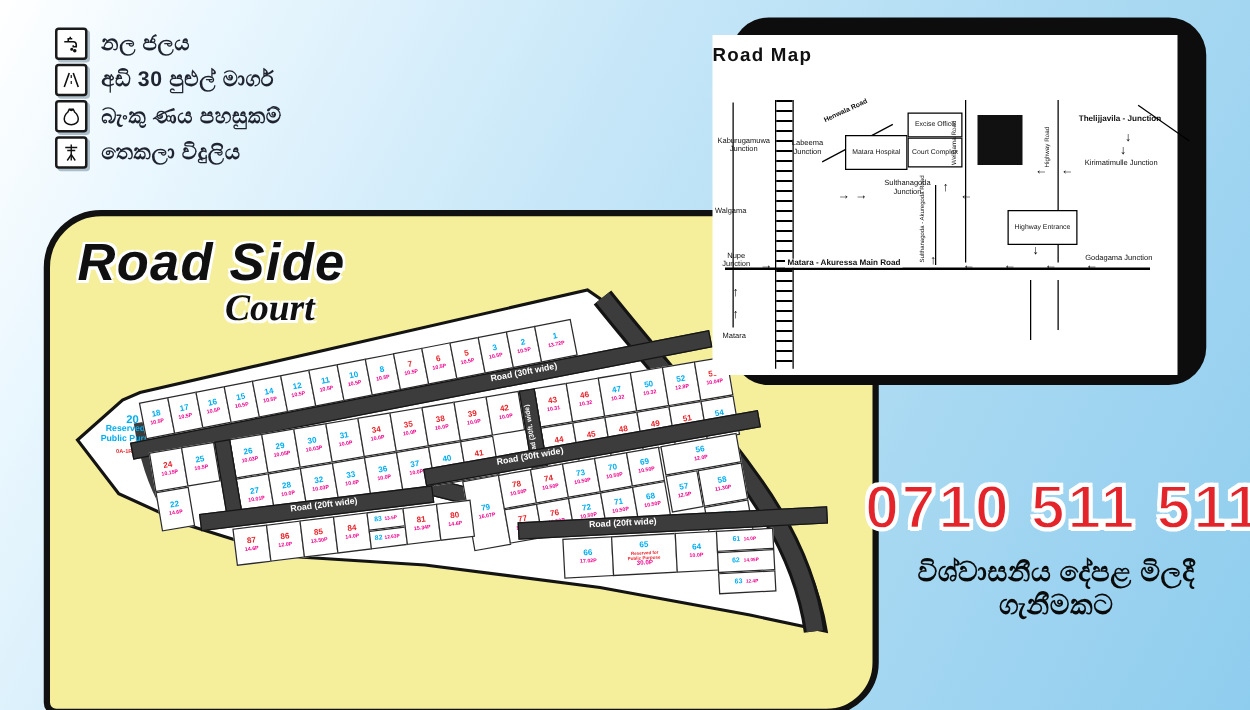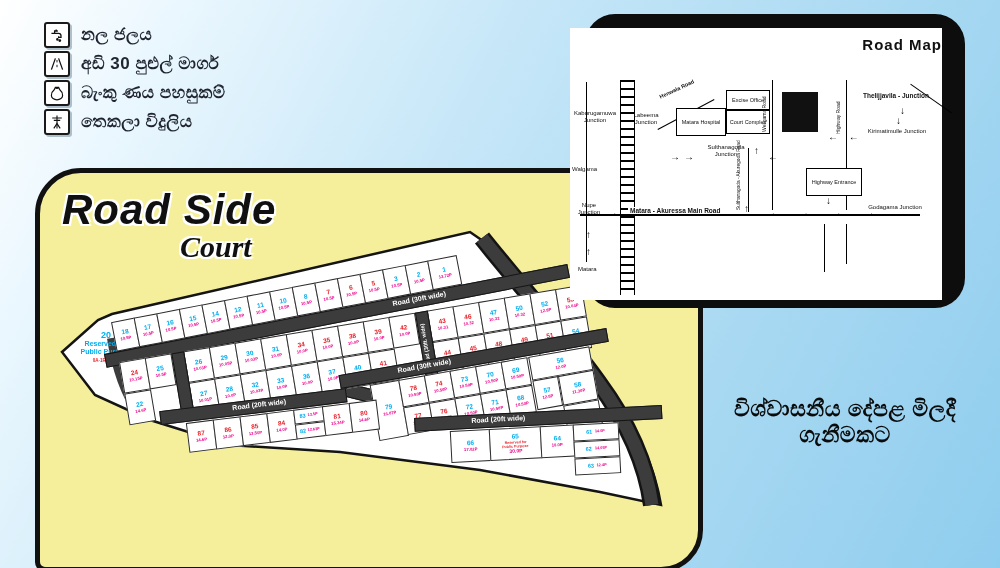--- a/index.html
+++ b/index.html
@@ -81,21 +81,21 @@
   .plot-special b{font-size:6.5px;color:#00aeef;}
   .plot-special small{font-size:4px;color:#e8232a;font-weight:bold;transform:scale(.9);}
   .plot-special i{font-size:5px;color:#ec008c;font-style:normal;font-weight:bold;}
   .reserve20{position:absolute;left:60px;top:330px;width:92px;z-index:3;text-align:center;line-height:1.15;}
   .reserve20 b{display:block;font-size:9px;color:#00aeef;}
   .reserve20 span{display:block;font-size:7px;font-weight:bold;color:#00aeef;}
   .reserve20 small{display:block;font-size:4.5px;color:#e8232a;font-weight:bold;margin-top:2px;}
   
   .rm-frame{position:absolute;left:585px;top:14px;width:380px;height:294px;background:#0d0d0d;border-radius:30px;z-index:5;}
   .rm-panel{position:absolute;left:570px;top:28px;width:372px;height:272px;background:#fff;z-index:6;font-size:6px;color:#111;}
-  .rm-title{position:absolute;left:0;right:0;top:8px;text-align:right;font-size:15px;font-weight:bold;letter-spacing:1px;}
+  .rm-title{position:absolute;left:0;right:0;top:8px;text-align:left;font-size:15px;font-weight:bold;letter-spacing:1px;}
   .rm-label{position:absolute;line-height:1.15;text-align:center;}
   .rm-bold{font-weight:bold;}
   .ln{position:absolute;background:#000;}
   .rail{position:absolute;left:50px;top:52px;width:13px;height:215px;border-left:1.5px solid #000;border-right:1.5px solid #000;
       background:repeating-linear-gradient(180deg,#000 0 2px,transparent 2px 8px);}
   .rm-box{position:absolute;border:1px solid #000;background:#fff;display:flex;align-items:center;justify-content:center;
       text-align:center;font-size:5.5px;line-height:1.1;}
   .rm-square{position:absolute;left:212px;top:64px;width:36px;height:40px;background:#111;}
   .vert{writing-mode:vertical-rl;transform:rotate(180deg);font-size:5px;}
   .arrow{position:absolute;font-weight:bold;font-size:10px;color:#000;line-height:1;}
@@ -604,14 +604,15 @@
   <div class="rm-label" style="left:298px;top:176px;width:54px;">Godagama Junction</div>
   <div class="rm-label" style="left:8px;top:238px;text-align:left;">Matara</div>
   <div class="arrow" style="left:16px;top:202px;">↑</div>
   <div class="arrow" style="left:16px;top:219px;">↑</div>
   <div class="ln" style="left:254px;top:196px;width:1px;height:48px;"></div>
   <div class="ln" style="left:276px;top:196px;width:1px;height:40px;"></div>
   <div class="ln" style="left:336px;top:70px;width:50px;height:1px;transform:rotate(35deg);"></div>
 </div>
 
 <div class="contact">
+  <div class="phone">0710 511 511</div>
   <div class="tagline">විශ්වාසනීය දේපළ මිලදී ගැනීමකට</div>
 </div>
 
 </body></html>

